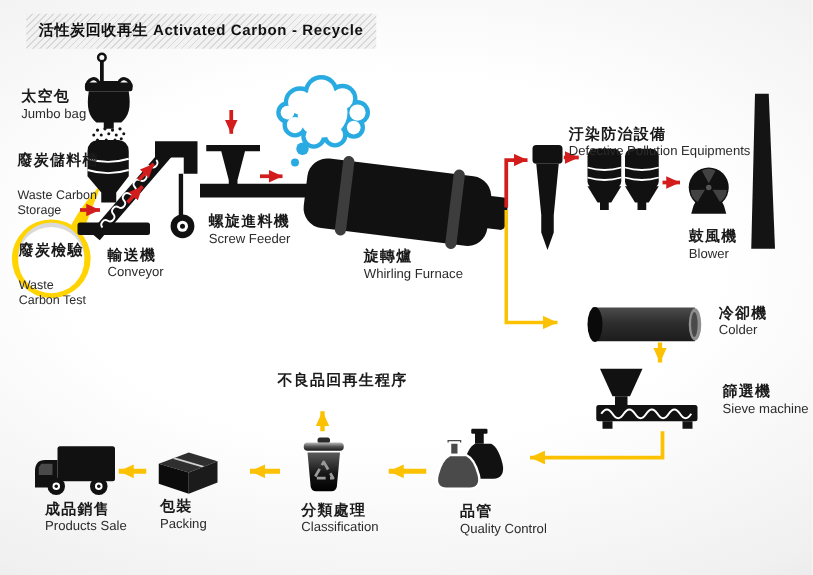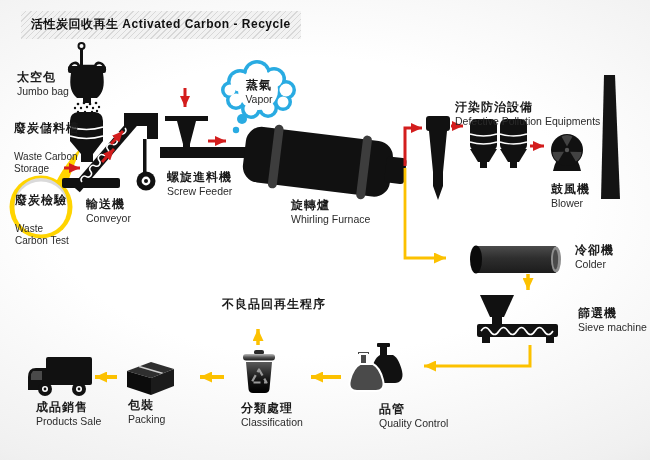--- a/index.html
+++ b/index.html
@@ -273,24 +273,20 @@
 <div class="label" style="left:86px;top:197px;">
   <div class="zh">輸送機</div>
   <div class="en">Conveyor</div>
 </div>
 
 <div class="label" style="left:167px;top:170px;">
   <div class="zh">螺旋進料機</div>
   <div class="en">Screw Feeder</div>
 </div>
 
-<div class="label center" style="left:233px;top:78px;width:52px;">
-  <div class="zh">蒸氣</div>
-  <div class="en">Vapor</div>
-</div>
 
 <div class="label" style="left:291px;top:198px;">
   <div class="zh">旋轉爐</div>
   <div class="en">Whirling Furnace</div>
 </div>
 
 <div class="label" style="left:455px;top:72px;margin-top:28px;">
   <div class="zh">汙染防治設備</div>
   <div class="en">Defective Pollution Equipments</div>
 </div>
@@ -307,21 +303,21 @@
 
 <div class="label" style="left:578px;top:306px;">
   <div class="zh">篩選機</div>
   <div class="en">Sieve machine</div>
 </div>
 
 <div class="label" style="left:222px;top:297px;">
   <div class="zh">不良品回再生程序</div>
 </div>
 
-<div class="label" style="left:368px;top:402px;margin-left:11px;">
+<div class="label" style="left:368px;top:402px;">
   <div class="zh">品管</div>
   <div class="en">Quality Control</div>
 </div>
 
 <div class="label" style="left:241px;top:401px;">
   <div class="zh">分類處理</div>
   <div class="en">Classification</div>
 </div>
 
 <div class="label" style="left:128px;top:398px;">

